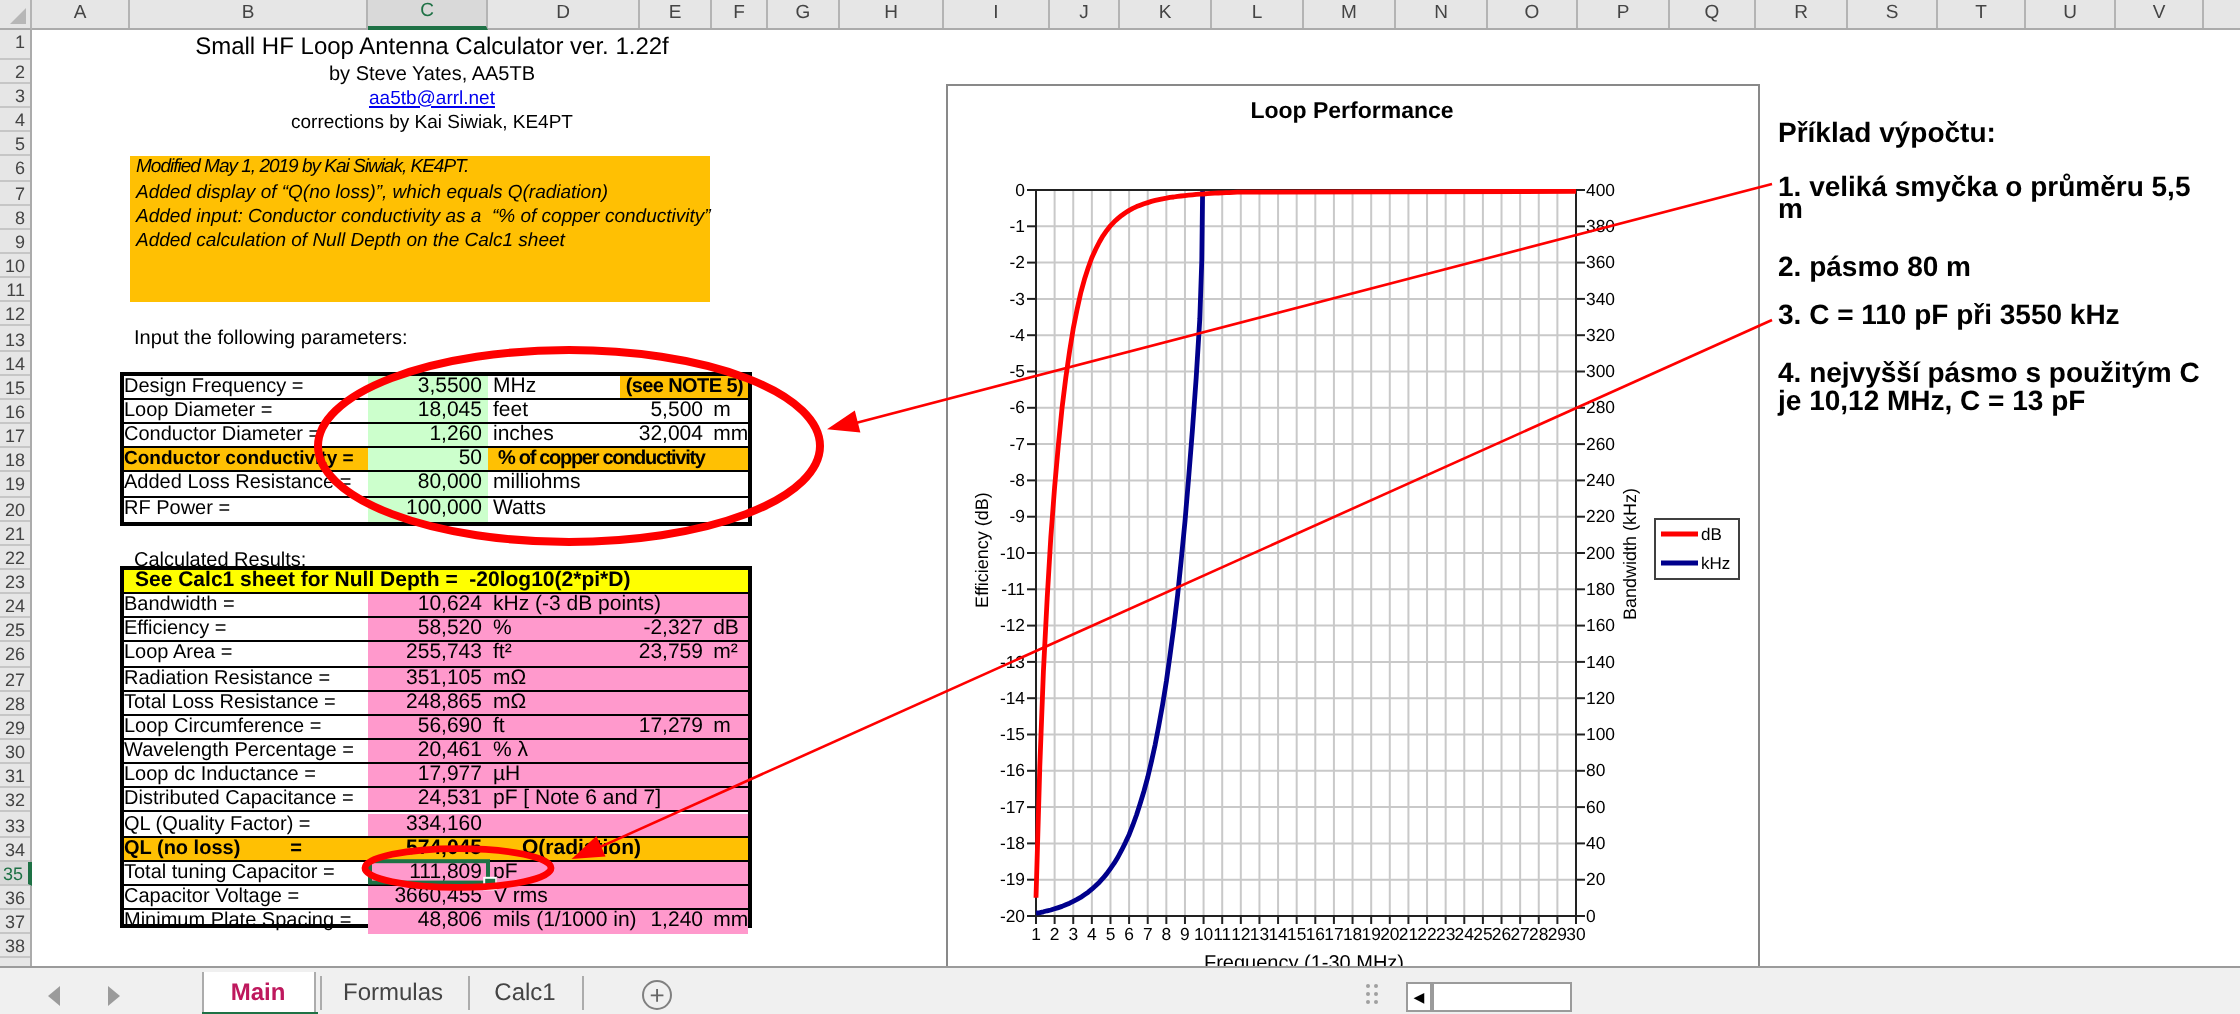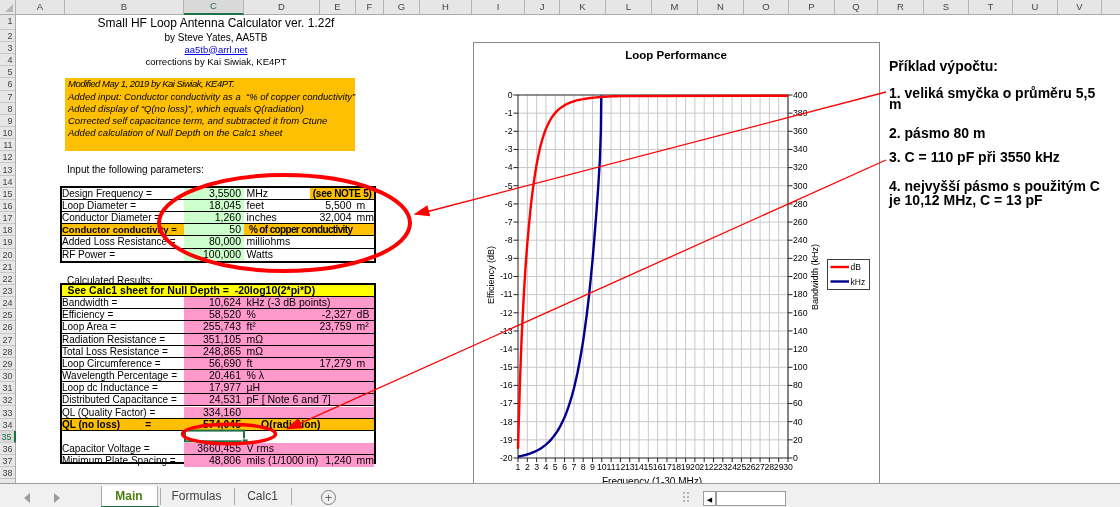--- a/index.html
+++ b/index.html
@@ -20,40 +20,39 @@
 .tr .lab.org{background:#ffc003}
 .bold{font-weight:bold}
 .tr .val{position:absolute;left:122px;top:0;width:60px;height:100%;text-align:right;padding-right:3px}
 .inp .tr .val{background:#ccffcc}
 .tr .unit{position:absolute;left:184.5px;top:0;white-space:nowrap}
 .pinkarea{position:absolute;left:122px;top:0;right:0;height:100%}
 .cz{position:absolute;left:889px;font-size:14px;line-height:14px;font-weight:bold;white-space:nowrap}
 .bbar{position:absolute;left:0;top:483px;width:1120px;height:24px;background:#f0f0f0;border-top:1.5px solid #9b9b9b;font-size:12px;color:#444}
 .navarr{position:absolute;top:9px;width:0;height:0;border-style:solid}
 .tab{position:absolute;top:1.5px;height:20px;text-align:center;line-height:20px}
-.tab.main{left:100.5px;width:57px;background:#fff;border-left:1px solid #acacac;border-right:1px solid #acacac;color:#4d7c0f;font-weight:bold}
+.tab.main{left:100.5px;width:57px;background:#fff;border-left:1px solid #acacac;border-right:1px solid #acacac;color:#be185d;font-weight:bold}
 .greenbar{position:absolute;left:100.5px;top:21.5px;width:58px;height:2.5px;background:#1e7145}
 .tsep{position:absolute;top:3.5px;height:17px;width:1px;background:#acacac}
 .plus{position:absolute;left:321px;top:6px;width:15px;height:15px;border:1px solid #808080;border-radius:50%;color:#666;font-size:13px;line-height:13px;text-align:center}
 .dots i{position:absolute;width:2px;height:2px;background:#a0a0a0;border-radius:50%}
 .sbtn{position:absolute;left:703px;top:6.5px;width:13px;height:15.5px;background:#fff;border:1px solid #9b9b9b;font-size:7px;color:#000;text-align:center;line-height:15px}
 .sbox{position:absolute;left:716px;top:6.5px;width:70px;height:15.5px;background:#fff;border:1px solid #9b9b9b}
 .ov{position:absolute;left:0;top:0;pointer-events:none}
 </style></head>
 <body>
 
 <div class="ct" style="top:16px;font-size:12px;line-height:14px">Small HF Loop Antenna Calculator ver. 1.22f</div>
 <div class="ct" style="top:31.5px;font-size:10px">by Steve Yates, AA5TB</div>
 <div class="ct" style="top:43.5px;font-size:9.5px"><span style="color:#0000ee;text-decoration:underline">aa5tb@arrl.net</span></div>
 <div class="ct" style="top:55.5px;font-size:9.5px">corrections by Kai Siwiak, KE4PT</div>
 <div class="obox">
 <div style="letter-spacing:-0.5px">Modified May 1, 2019 by Kai Siwiak, KE4PT.</div>
+<div>Added display of “Q(no loss)”, which equals Q(radiation)</div>
 <div>Added input: Conductor conductivity as a&nbsp; “% of copper conductivity”</div>
-<div>Added display of “Q(no loss)”, which equals Q(radiation)</div>
-<div>Corrected self capacitance term, and subtracted it from Ctune</div>
 <div>Added calculation of Null Depth on the Calc1 sheet</div>
 </div>
 <div class="lt" style="left:67px;top:164px;font-size:10px">Input the following parameters:</div>
 <div class="lt" style="left:67px;top:274.5px;font-size:10px">Calculated Results:</div>
 
 <div class="inp">
     <div class="tbox" style="top:185.8px;height:76.9px">
       <div class="tr" style="top:0.00px;height:12.15px;border-bottom:1.5px solid #000;">
         <div class="lab ">Design Frequency =</div>
         <div class="val ">3,5500</div>
@@ -157,20 +156,26 @@
     </div>
     <div class="tr" style="top:121.50px;height:12.15px;border-bottom:1px solid #000;">
       <div class="pinkarea" style="background:#ff99cc;"></div>
       <div class="lab ">QL (Quality Factor) =</div>
       <div class="val ">334,160</div>
     </div>
     <div class="tr" style="top:133.65px;height:12.15px;border-bottom:1px solid #000;background:#ffc003;font-weight:bold">
       <div class="lab" style="border-right:none">QL (no loss)&nbsp;&nbsp;&nbsp;&nbsp;&nbsp;&nbsp;&nbsp;&nbsp;&nbsp;=</div>
       <div class="val">574,045</div>
       <div style="position:absolute;right:3.00px;top:0;width:110px;text-align:left;font-weight:bold;">Q(radiation)</div>
+    </div>
+    <div class="tr" style="top:145.80px;height:12.15px;border-bottom:1px solid #000;">
+      <div class="pinkarea" style="background:#ff99cc;"></div>
+      <div class="lab ">Total tuning Capacitor =</div>
+      <div class="val ">111,809</div>
+      <div class="unit ">pF</div>
     </div>
     <div class="tr" style="top:157.95px;height:12.15px;border-bottom:1px solid #000;">
       <div class="pinkarea" style="background:#ff99cc;"></div>
       <div class="lab ">Capacitor Voltage =</div>
       <div class="val ">3660,455</div>
       <div class="unit ">V rms</div>
     </div>
     <div class="tr" style="top:170.10px;height:12.15px;">
       <div class="pinkarea" style="background:#ff99cc;"></div>
       <div class="lab ">Minimum Plate Spacing =</div>

